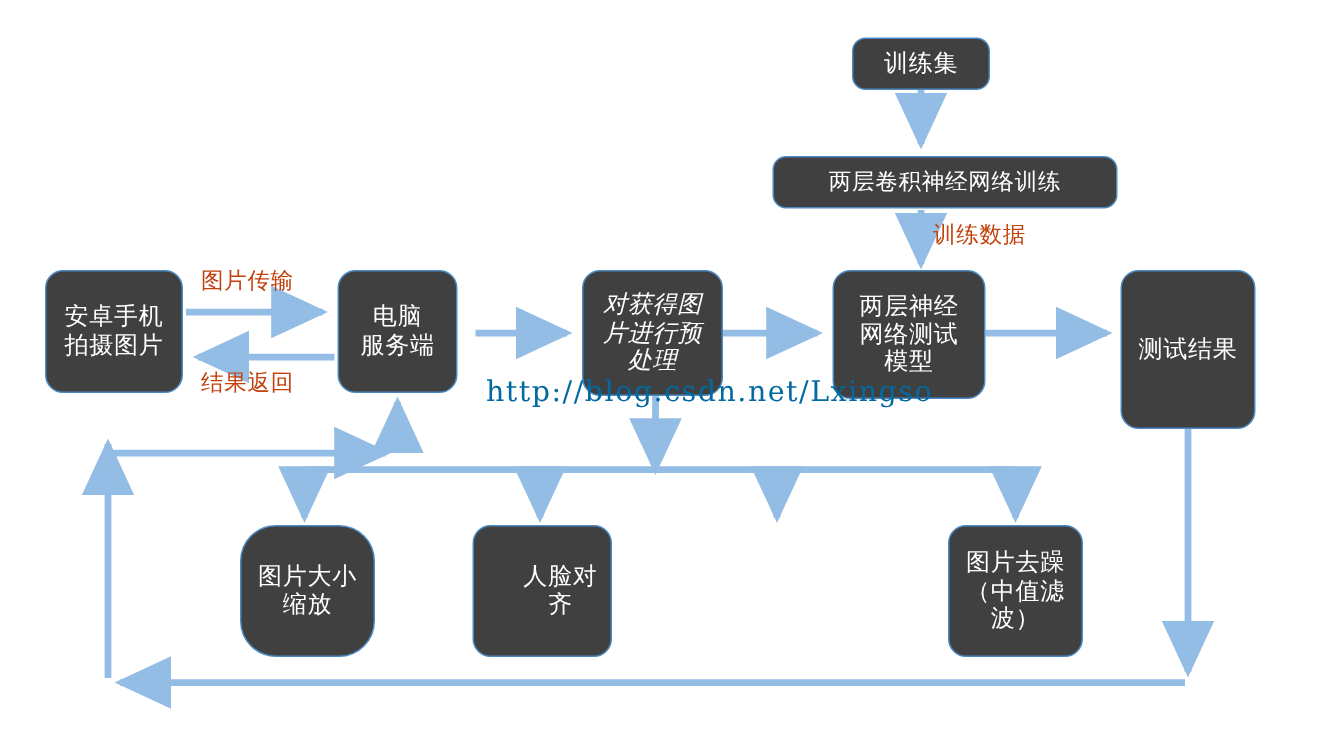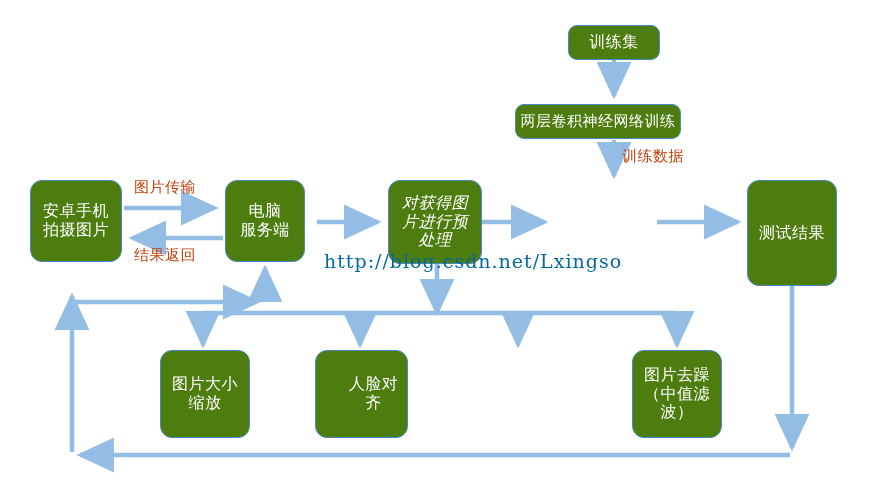--- a/index.html
+++ b/index.html
@@ -13,21 +13,21 @@
   #canvas {
     position: relative;
     width: 892px;
     height: 500px;
     background: #ffffff;
     overflow: hidden;
   }
   .node {
     position: absolute;
     box-sizing: border-box;
-    background: #4d7c0f;
+    background: #404040;
     border: 1px solid #4a8ac4;
     border-radius: 12px;
     color: #ffffff;
     display: flex;
     align-items: center;
     justify-content: center;
     text-align: center;
     line-height: 1.18;
     font-size: 16px;
     letter-spacing: 0.5px;
@@ -120,28 +120,31 @@
   <div class="node" style="left:30px; top:180px; width:92px; height:82px;">安卓手机
 拍摄图片</div>
 
   <div class="node" style="left:225px; top:180px; width:80px; height:82px;">电脑
 服务端</div>
 
   <div class="node" style="left:388px; top:180px; width:94px; height:84px;font-style:italic;">对获得图
 片进行预
 处理</div>
 
+  <div class="node" style="left:555px; top:180px; width:102px; height:86px;">两层神经
+网络测试
+模型</div>
 
   <div class="node" style="left:747px; top:180px; width:90px; height:106px;">测试结果</div>
 
   <div class="node small-radius" style="left:568px; top:25px; width:92px; height:35px;">训练集</div>
 
-  <div class="node small-radius" style="left:515px; top:104px; width:166px; height:35px; font-size:15px;">两层卷积神经网络训练</div>
+  <div class="node small-radius" style="left:515px; top:104px; width:230px; height:35px; font-size:15px;">两层卷积神经网络训练</div>
 
-  <div class="node" style="left:160px; top:350px; width:90px; height:88px;">图片大小
+  <div class="node" style="left:160px; top:350px; width:90px; height:88px;border-radius:24px;">图片大小
 缩放</div>
 
   <div class="node" style="left:315px; top:350px; width:93px; height:88px;padding-left:28px;">人脸对齐</div>
 
 
   <div class="node" style="left:632px; top:350px; width:90px; height:88px;">图片去躁
 （中值滤
 波）</div>
 
   <div class="edge-label" style="left:134px; top:178px;">图片传输</div>

